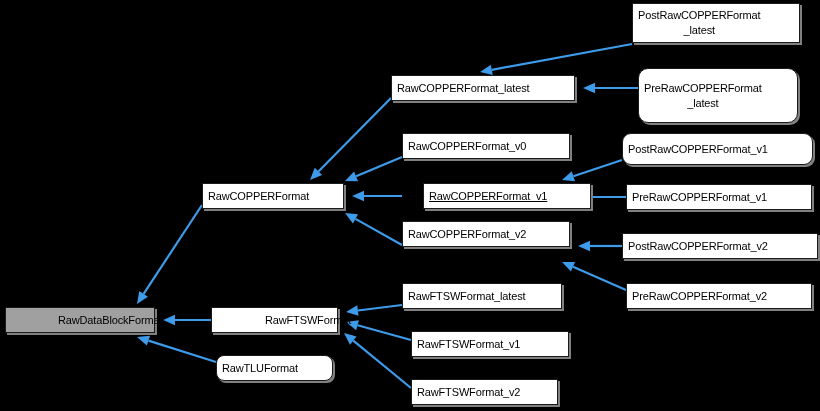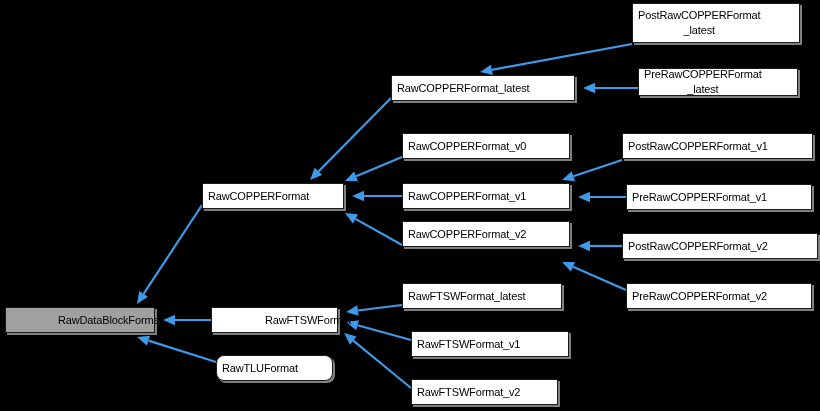--- a/index.html
+++ b/index.html
@@ -119,27 +119,27 @@
         <polygon points="562,262 575.0781459557288,262.0458078667451 570.9096300819238,271.57384414972785" fill="#3d9be9"></polygon>
       </g>
     </svg>
   <div id="node-layer">
       <div class="node-box current" style="left: 5px; top: 307px; width: 150px; height: 26px;"><span class="node-label">RawDataBlockFormat</span></div>
       <div class="node-box" style="left: 202px; top: 183px; width: 142px; height: 26px;"><span class="node-label">RawCOPPERFormat</span></div>
       <div class="node-box" style="left: 211px; top: 307px; width: 127px; height: 26px; padding-left: 48px;"><span class="node-label">RawFTSWFormat</span></div>
       <div class="node-box" style="left: 216px; top: 355px; width: 117px; height: 26px; border-radius: 8px;"><span class="node-label">RawTLUFormat</span></div>
       <div class="node-box" style="left: 391px; top: 75px; width: 184px; height: 26px;"><span class="node-label">RawCOPPERFormat_latest</span></div>
       <div class="node-box" style="left: 402px; top: 133px; width: 168px; height: 26px;"><span class="node-label">RawCOPPERFormat_v0</span></div>
-      <div class="node-box" style="left: 402px; top: 183px; width: 168px; height: 26px;"><span class="node-label">RawCOPPERFormat_v1</span></div>
+      <div class="node-box" style="left: 423px; top: 183px; width: 168px; height: 26px; text-decoration: underline;"><span class="node-label">RawCOPPERFormat_v1</span></div>
       <div class="node-box" style="left: 402px; top: 221px; width: 168px; height: 26px;"><span class="node-label">RawCOPPERFormat_v2</span></div>
       <div class="node-box" style="left: 402px; top: 283px; width: 160px; height: 26px;"><span class="node-label">RawFTSWFormat_latest</span></div>
       <div class="node-box" style="left: 411px; top: 331px; width: 158px; height: 26px;"><span class="node-label">RawFTSWFormat_v1</span></div>
       <div class="node-box" style="left: 411px; top: 379px; width: 147px; height: 26px;"><span class="node-label">RawFTSWFormat_v2</span></div>
       <div class="node-box" style="left: 632px; top: 3px; width: 168px; height: 40px;"><span class="node-label">PostRawCOPPERFormat
 _latest</span></div>
-      <div class="node-box" style="left: 638px; top: 68px; width: 160px; height: 28px;"><span class="node-label">PreRawCOPPERFormat
+      <div class="node-box" style="left: 638px; top: 68px; width: 160px; height: 55px; border-radius: 10px;"><span class="node-label">PreRawCOPPERFormat
 _latest</span></div>
-      <div class="node-box" style="left: 622px; top: 133px; width: 191px; height: 26px;"><span class="node-label">PostRawCOPPERFormat_v1</span></div>
+      <div class="node-box" style="left: 622px; top: 133px; width: 191px; height: 32px; border-radius: 9px;"><span class="node-label">PostRawCOPPERFormat_v1</span></div>
       <div class="node-box" style="left: 626px; top: 184px; width: 186px; height: 26px;"><span class="node-label">PreRawCOPPERFormat_v1</span></div>
       <div class="node-box" style="left: 622px; top: 233px; width: 196px; height: 26px;"><span class="node-label">PostRawCOPPERFormat_v2</span></div>
       <div class="node-box" style="left: 626px; top: 283px; width: 186px; height: 26px;"><span class="node-label">PreRawCOPPERFormat_v2</span></div>
     </div>
 </div>
 
 </body></html>

